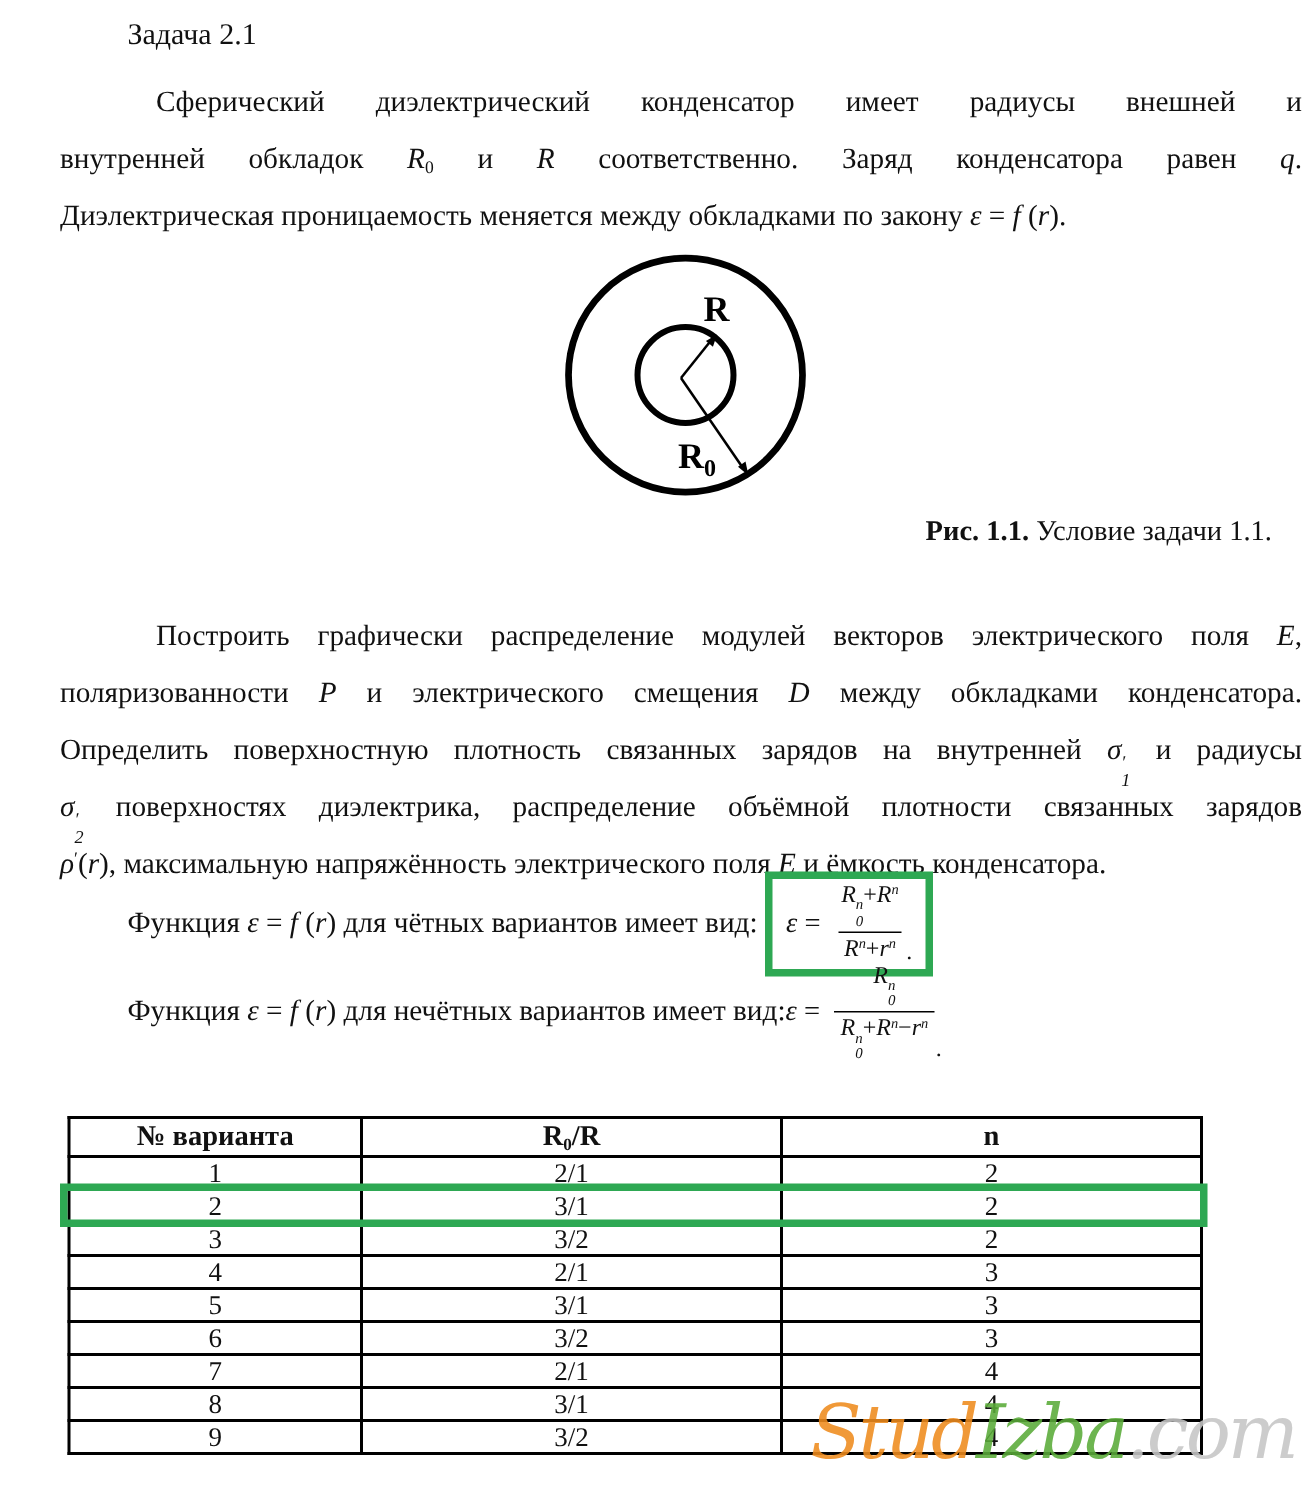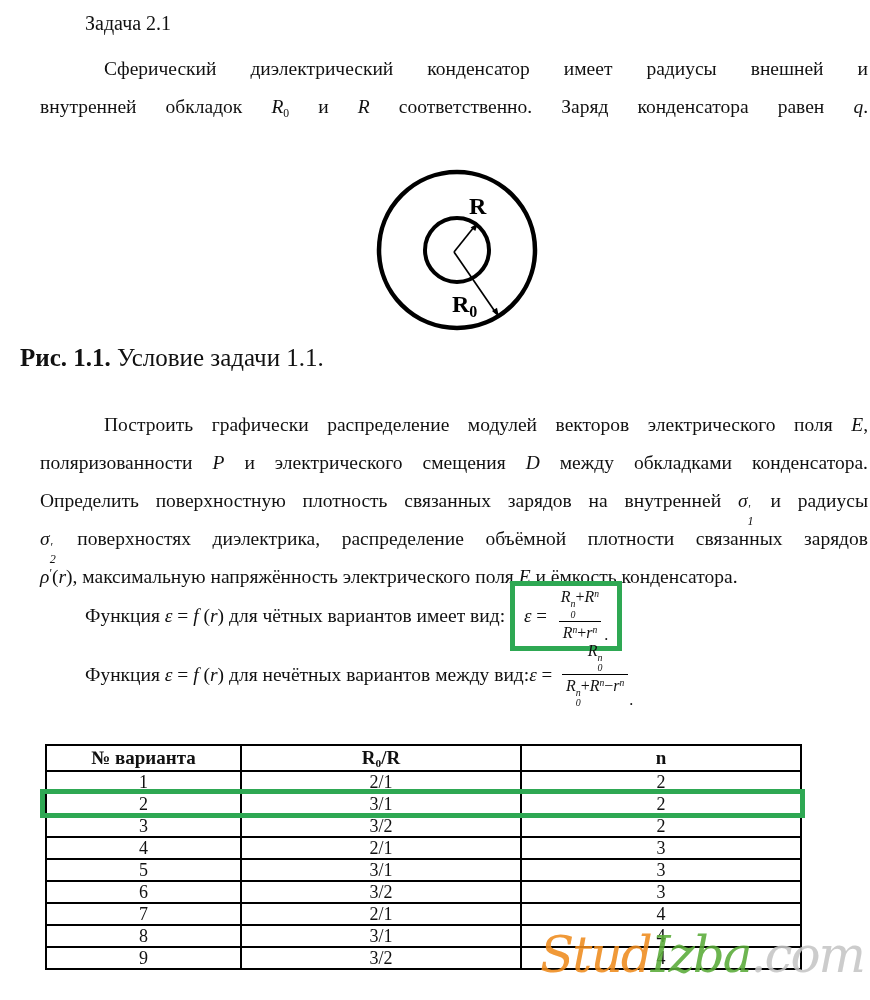--- a/index.html
+++ b/index.html
@@ -33,21 +33,21 @@
   .ss{
     display:inline-flex;flex-direction:column;align-items:flex-start;
     font-size:0.62em;line-height:1.02;vertical-align:-0.5em;
     font-style:italic;
   }
   
   .figure{position:absolute;left:357px;top:162px;}
   .figlabel{font-family:"Liberation Serif",serif;font-weight:700;}
   .caption{
     position:absolute;left:20px;top:344px;width:828px;
-    text-align:left;font-size:25px;
+    text-align:right;font-size:19px;
   }
   
   .frow{
     position:absolute;left:20px;width:840px;
     display:flex;align-items:center;
     font-size:19.5px;
   }
   .f1{top:588px;height:56px;}
   .f2{top:646px;height:58px;}
   .lead{padding-left:65px;}
@@ -98,20 +98,21 @@
 </head>
 <body>
 
 <div class="page">
 
   <div class="title">Задача 2.1</div>
 
   <div class="para p1">
     <div class="jline ind"><span>Сферический диэлектрический конденсатор имеет радиусы внешней и</span></div>
     <div class="jline"><span>внутренней обкладок </span><span class="seg-i">R</span><span class="seg-sub">0</span><span> и </span><span class="seg-i">R</span><span> соответственно. Заряд конденсатора равен </span><span class="seg-i">q</span><span>.</span></div>
+    <div class="jline endline"><span>Диэлектрическая проницаемость меняется между обкладками по закону </span><span class="seg-i">ε</span><span> = </span><span class="seg-i">f </span><span>(</span><span class="seg-i">r</span><span>).</span></div>
   </div>
 
   <svg class="figure" width="200" height="178" viewBox="0 0 200 178">
     <circle cx="100" cy="88" r="78" fill="none" stroke="#000" stroke-width="4.5"></circle>
     <circle cx="100" cy="88" r="32" fill="none" stroke="#000" stroke-width="4"></circle>
     <line x1="97" y1="90" x2="117" y2="65" stroke="#000" stroke-width="1.7"></line>
     <polygon points="121,61 118.3,69.1 113.6,65.4" fill="#000"></polygon>
     <line x1="97" y1="90" x2="139" y2="151" stroke="#000" stroke-width="1.7"></line>
     <polygon points="142,155 140,145.7 135,149.1" fill="#000"></polygon>
     <text class="figlabel" x="112" y="52" font-size="24">R</text>
@@ -145,21 +146,21 @@
                 <span>0</span>
               </span><span>+</span><span class="seg-i">R</span><span class="seg-sup seg-i">n</span></span>
           <span class="den"><span class="seg-i">R</span><span class="seg-sup seg-i">n</span><span>+</span><span class="seg-i">r</span><span class="seg-sup seg-i">n</span></span>
         </span>
         <span class="fsuffix"><span>.</span></span>
       </span>
     </span>
   </div>
 
   <div class="frow f2">
-    <span class="lead"><span>Функция  </span><span class="seg-i">ε</span><span> = </span><span class="seg-i">f </span><span>(</span><span class="seg-i">r</span><span>) для нечётных вариантов между вид:  </span></span>
+    <span class="lead"><span>Функция  </span><span class="seg-i">ε</span><span> = </span><span class="seg-i">f </span><span>(</span><span class="seg-i">r</span><span>) для нечётных вариантов имеет вид:  </span></span>
     <span class="fm">
       <span class="lhs"><span class="seg-i">ε</span><span> = </span></span>
       <span class="frac">
         <span class="num"><span class="seg-i">R</span><span class="ss">
               <span>n</span>
               <span>0</span>
             </span></span>
         <span class="den"><span class="seg-i">R</span><span class="ss">
               <span>n</span>
               <span>0</span>

